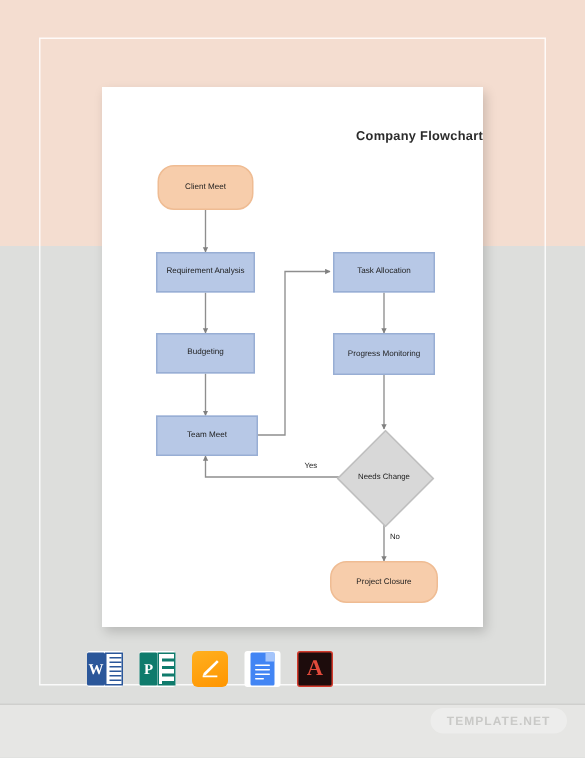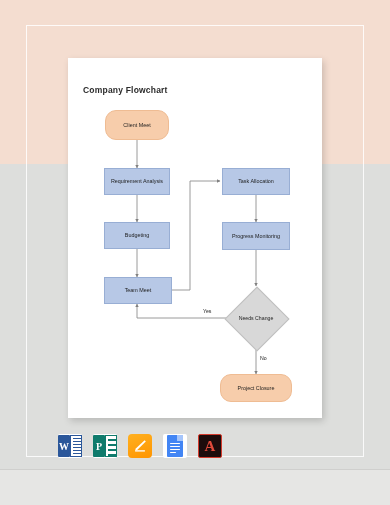--- a/index.html
+++ b/index.html
@@ -24,22 +24,22 @@
     box-sizing:border-box;pointer-events:none;
   }
 
   
   .paper{
     position:absolute;left:68px;top:58px;width:254px;height:360px;
     background:#ffffff;
     box-shadow:2px 3px 7px rgba(0,0,0,.17);
   }
   .paper-title{
-    position:absolute;left:0;top:27px;width:254px;text-align:left;
-    font-size:8.5px;font-weight:bold;color:#2b2b2b;letter-spacing:.2px;margin-left:15px;
+    position:absolute;left:0;top:27px;width:254px;text-align:right;
+    font-size:8.5px;font-weight:bold;color:#2b2b2b;letter-spacing:.2px;
   }
 
   
   .chart{position:absolute;left:0;top:0;width:254px;height:360px;}
   svg.lines{position:absolute;left:0;top:0;width:254px;height:360px;overflow:visible;}
 
   .node{
     position:absolute;box-sizing:border-box;
     display:flex;align-items:center;justify-content:center;
     text-align:center;line-height:1.18;
@@ -220,14 +220,15 @@
       <div class="ln" style="top:15px;width:10px"></div>
       <div class="ln" style="top:18px;width:6px"></div>
     </div>
 
     <div class="ic ic-pdf">
       <span class="a">A</span>
     </div>
 
   </div>
 
+  <div class="watermark">TEMPLATE.NET</div>
 
 </div>
 
 </body></html>

